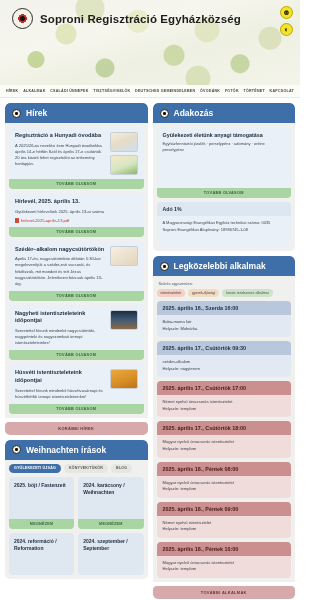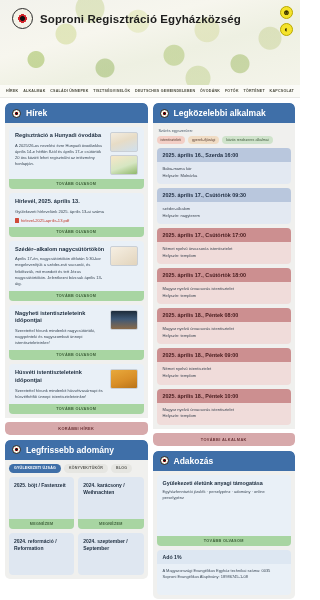--- a/index.html
+++ b/index.html
@@ -272,21 +272,21 @@
             <div class="btn-more">TOVÁBB OLVASOM</div>
           </div>
 
         </div>
         <div class="btn-bottom">KORÁBBI HÍREK</div>
       </div>
 
       <div class="card">
         <div class="card-head">
           <span class="head-icon"></span>
-          <span>Legfrissebb adomány</span>
+          <span>Weihnachten írások</span>
         </div>
         <div class="card-body">
           <div class="tabs">
             <span class="tab active">GYÜLEKEZETI ÚJSÁG</span>
             <span class="tab">KÖNYVEK/TÜKÖR</span>
             <span class="tab">BLOG</span>
           </div>
           <div class="wgrid">
             <div class="wcard">
               <div class="wcard-t">2025. böjt / Fastenzeit</div>
@@ -302,20 +302,44 @@
             <div class="wcard">
               <div class="wcard-t">2024. szeptember / September</div>
             </div>
           </div>
         </div>
       </div>
 
     </div>
 
     <div class="col">
+
+      <div class="card">
+        <div class="card-head">
+          <span class="head-icon"></span>
+          <span>Adakozás</span>
+        </div>
+        <div class="card-body">
+          <div class="d-item">
+            <div class="d-inner">
+              <div class="d-title">Gyülekezeti életünk anyagi támogatása</div>
+              <div class="d-desc">Egyházfenntartói járulék · perselypénz · adomány · online perselypénz</div>
+              <div class="d-pad"></div>
+            </div>
+            <div class="btn-more">TOVÁBB OLVASOM</div>
+          </div>
+          <div>
+            <div class="d-acct">Adó 1%</div>
+            <div class="d-acct-body">
+              <div class="d-acct-line">A Magyarországi Evangélikus Egyház technikai száma: 0035</div>
+              <div class="d-acct-line">Soproni Evangélikus Alapítvány: 18986745-1-08</div>
+            </div>
+          </div>
+        </div>
+      </div>
 
       <div class="card">
         <div class="card-head">
           <span class="head-icon"></span>
           <span>Legközelebbi alkalmak</span>
         </div>
         <div class="card-body">
           <div class="ev-filter-label">Szűrés egyszerűen:</div>
           <div class="chips">
             <span class="chip c1">istentiszteleti</span>
@@ -376,39 +400,15 @@
             <div class="ev-body">
               <div class="ev-line">Magyar nyelvű úrvacsorás istentisztelet</div>
               <div class="ev-line">Helyszín: templom</div>
             </div>
           </div>
 
         </div>
         <div class="btn-bottom">TOVÁBBI ALKALMAK</div>
       </div>
 
-      <div class="card">
-        <div class="card-head">
-          <span class="head-icon"></span>
-          <span>Adakozás</span>
-        </div>
-        <div class="card-body">
-          <div class="d-item">
-            <div class="d-inner">
-              <div class="d-title">Gyülekezeti életünk anyagi támogatása</div>
-              <div class="d-desc">Egyházfenntartói járulék · perselypénz · adomány · online perselypénz</div>
-              <div class="d-pad"></div>
-            </div>
-            <div class="btn-more">TOVÁBB OLVASOM</div>
-          </div>
-          <div>
-            <div class="d-acct">Adó 1%</div>
-            <div class="d-acct-body">
-              <div class="d-acct-line">A Magyarországi Evangélikus Egyház technikai száma: 0035</div>
-              <div class="d-acct-line">Soproni Evangélikus Alapítvány: 18986745-1-08</div>
-            </div>
-          </div>
-        </div>
-      </div>
-
     </div>
   </div>
 </div>
 
 </body></html>

